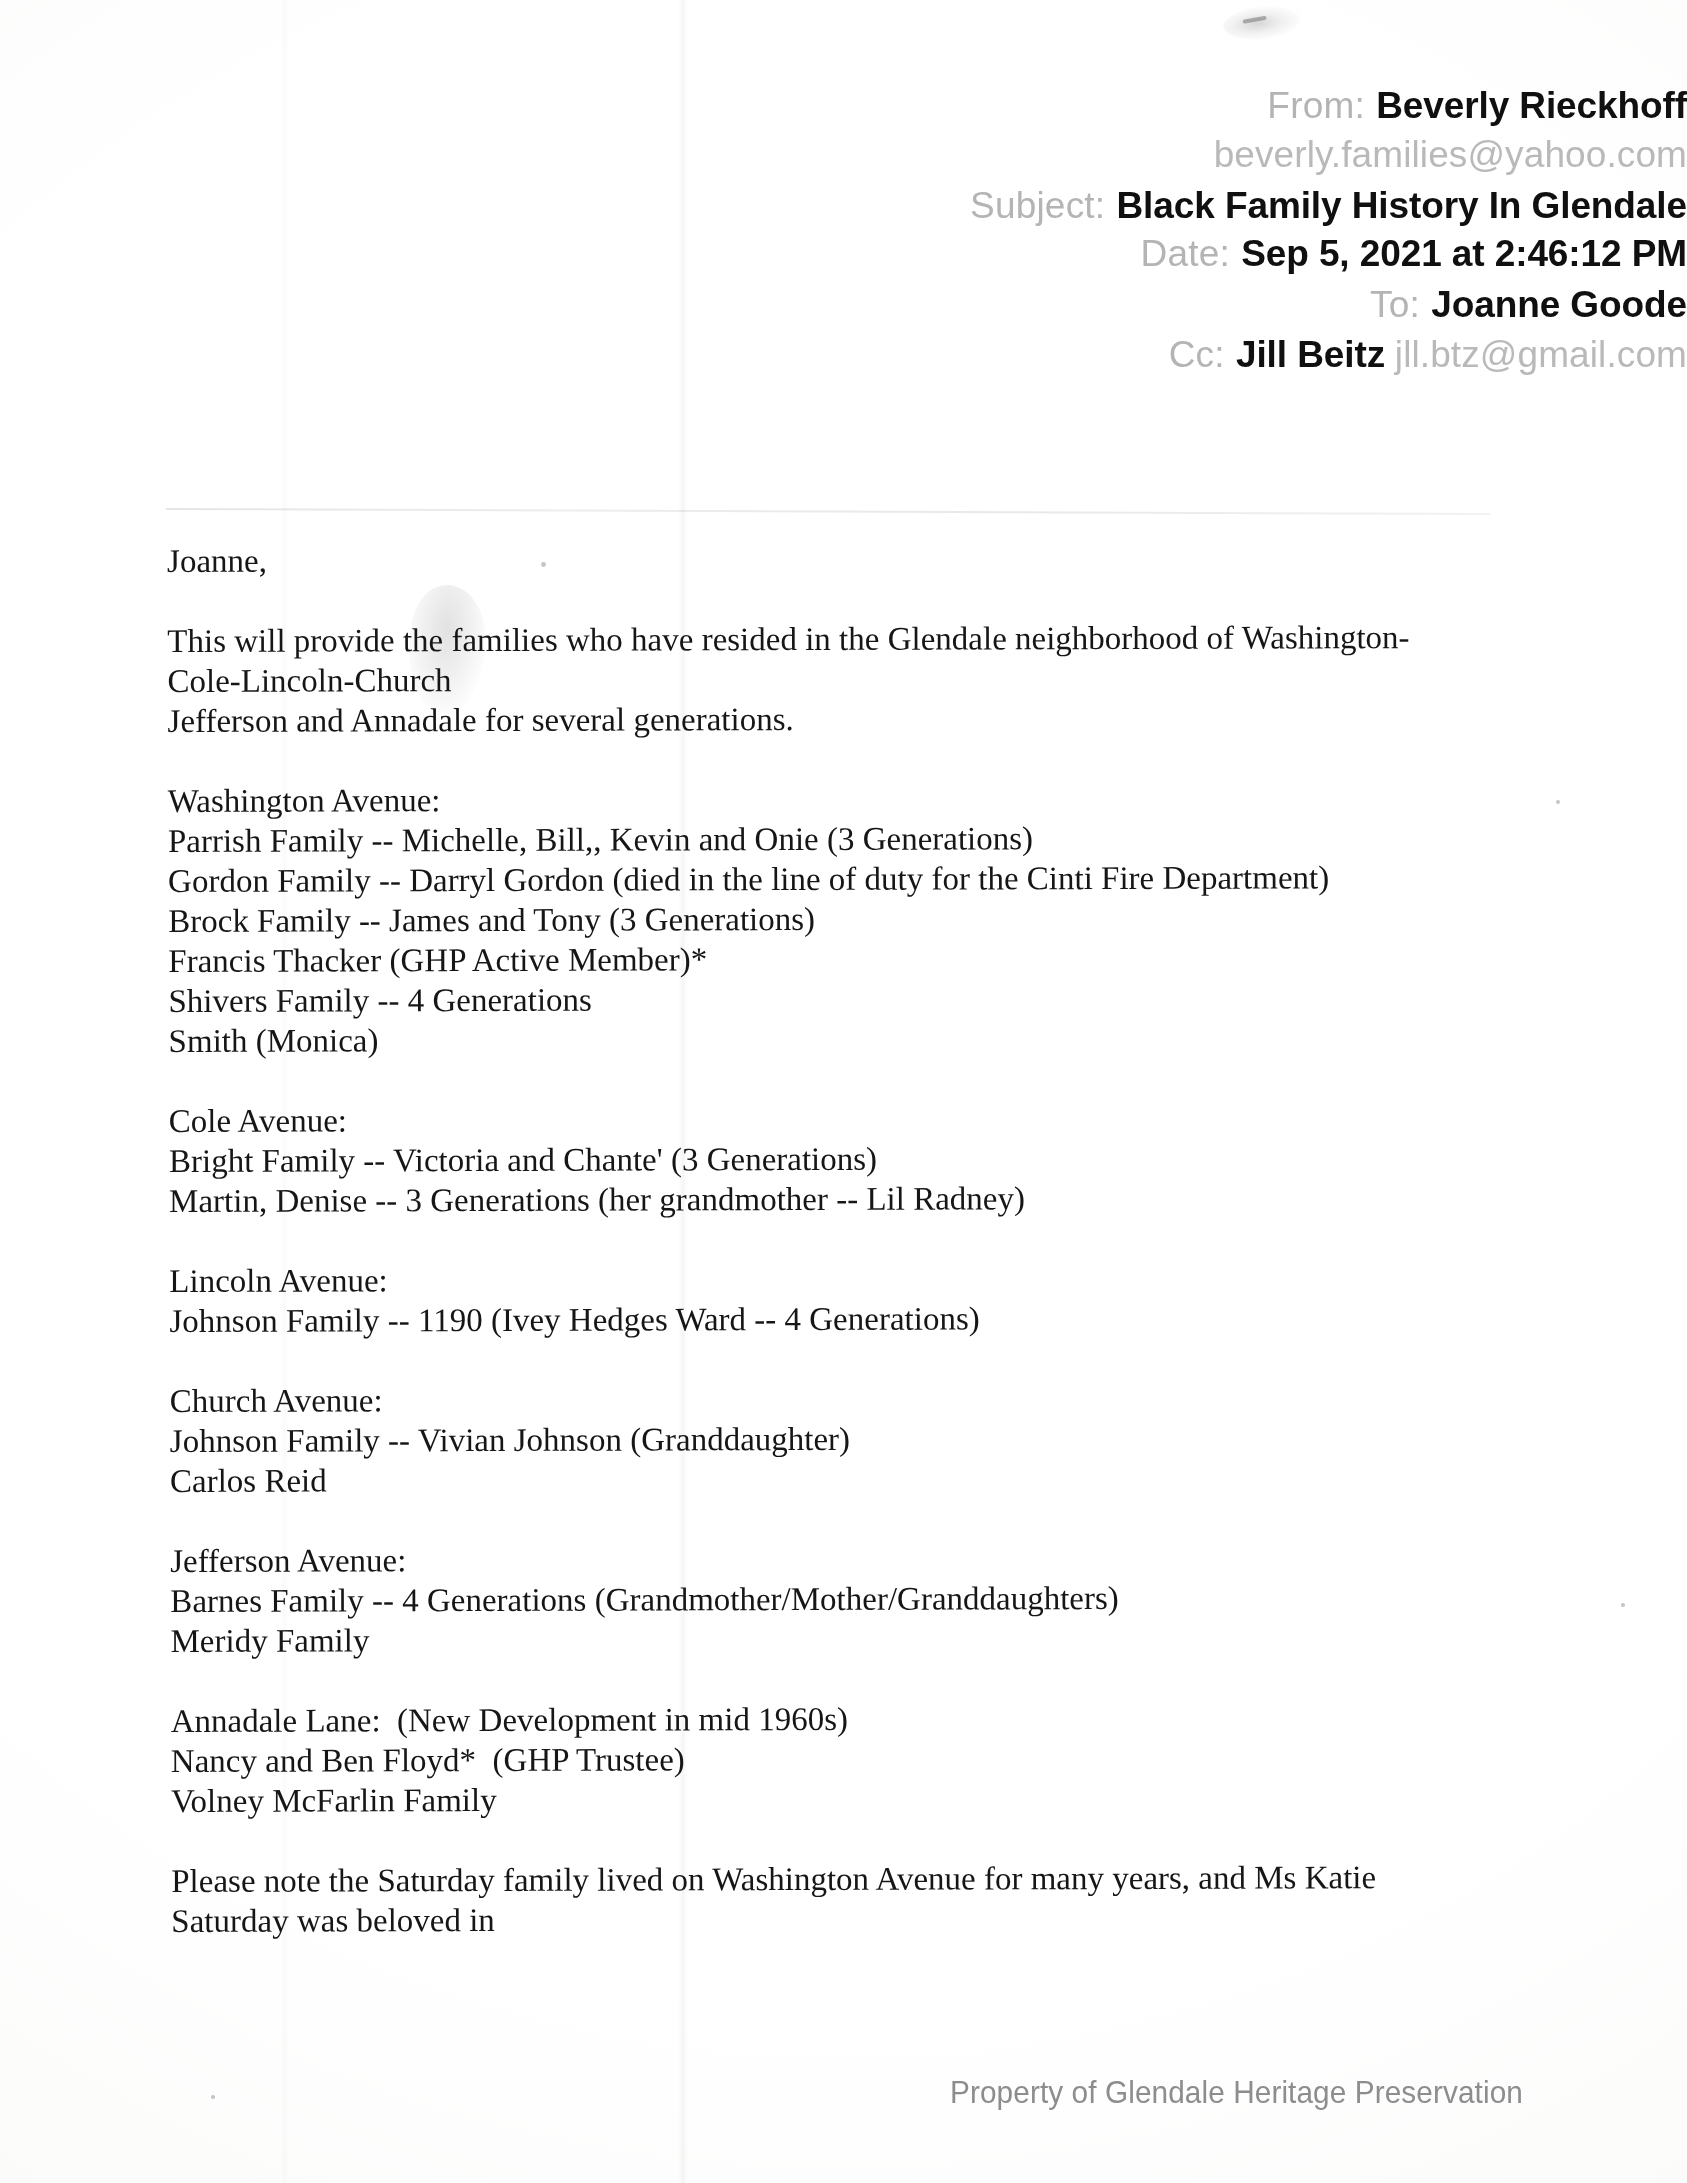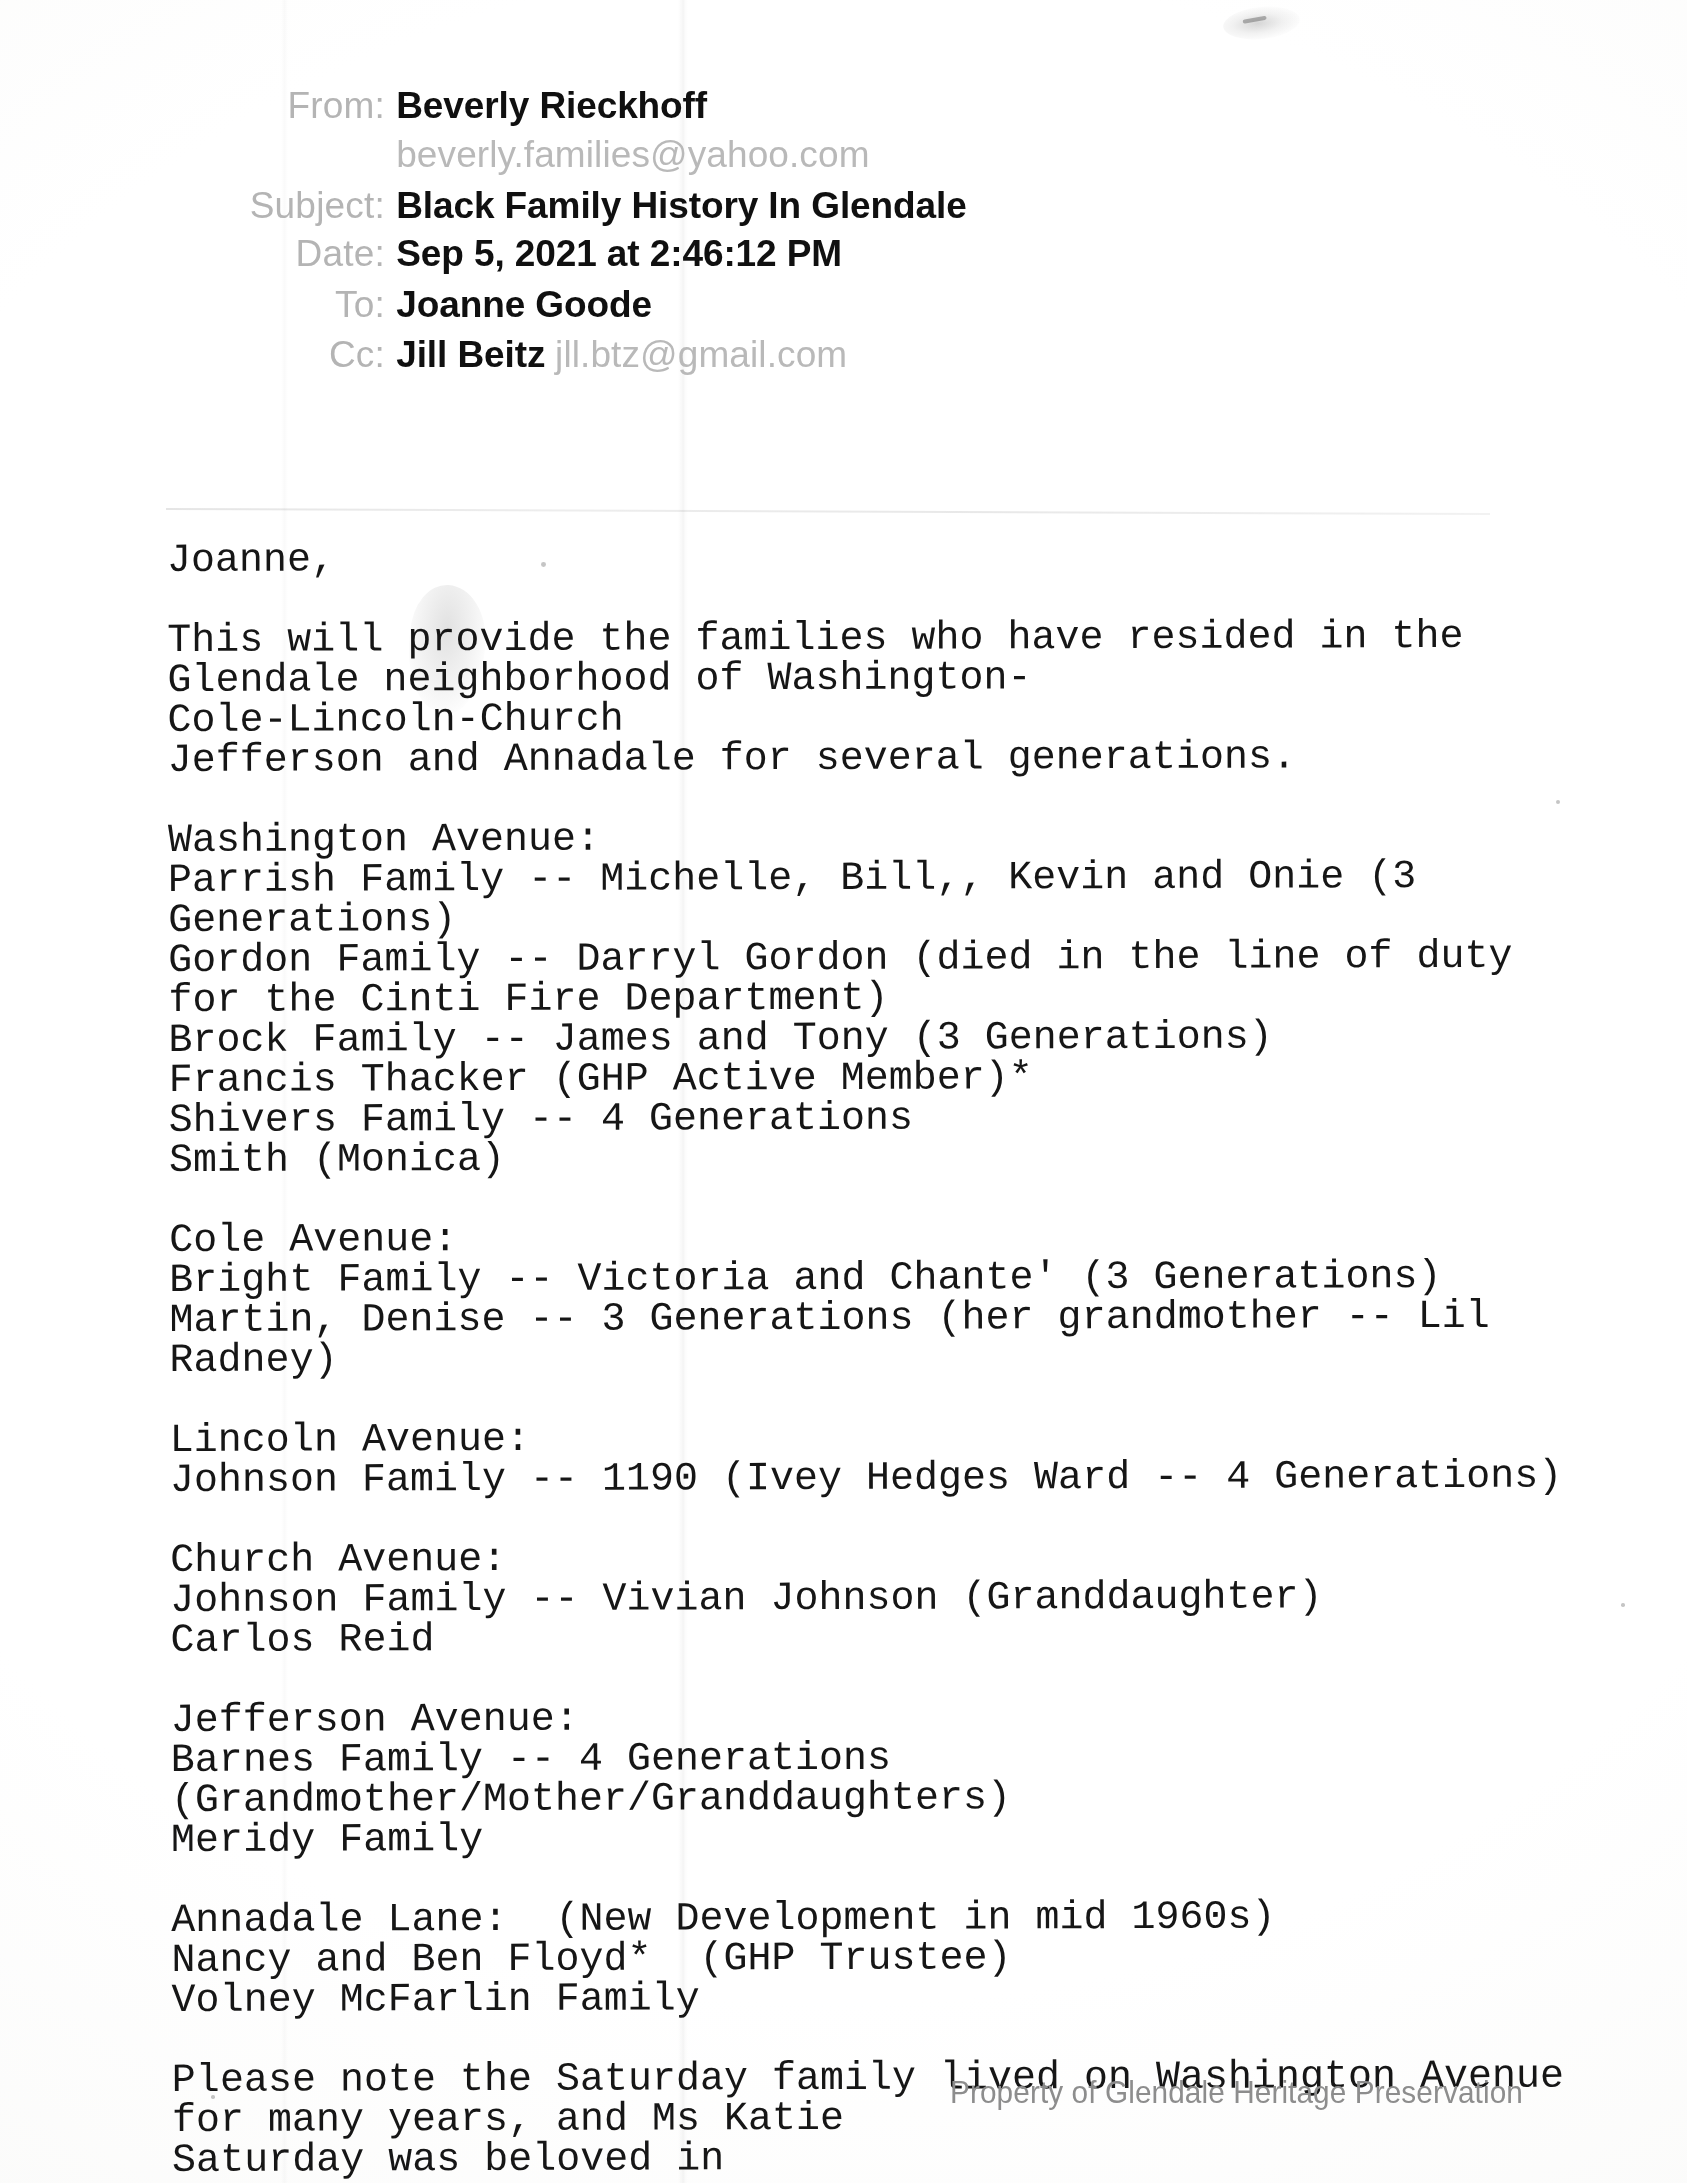--- a/index.html
+++ b/index.html
@@ -98,20 +98,21 @@
     left: 0;
     top: 83px;
     width: 1687px;
     font-family: "Liberation Sans", "DejaVu Sans", sans-serif;
   }
   .hdr-row {
     display: flex;
     align-items: baseline;
     margin-bottom: 1.4px;
     padding-left: 12px;
+    justify-content: flex-end;
   }
   .hdr-label {
     width: 373px;
     text-align: right;
     color: #b4b4b4;
     font-size: 37px;
     font-weight: 400;
     letter-spacing: 0.2px;
     flex: 0 0 373px;
     line-height: 1.26;
@@ -161,22 +162,22 @@
     pointer-events: none;
   }
 
   
   .mail-body {
     position: absolute;
     left: 167px;
     top: 541px;
     width: 1399px;
     color: #161616;
-    font-family: Liberation Mono, monospace;
-    font-size: 40px;
+    font-family: Liberation Serif, serif;
+    font-size: 33px;
     line-height: 40px;
   }
   .body-line {
     white-space: pre-wrap;
     transform-origin: left center;
   }
   .body-gap { height: 40px; }
 
   
   .skew-wrap { transform: rotate(-0.18deg); transform-origin: left top; }

